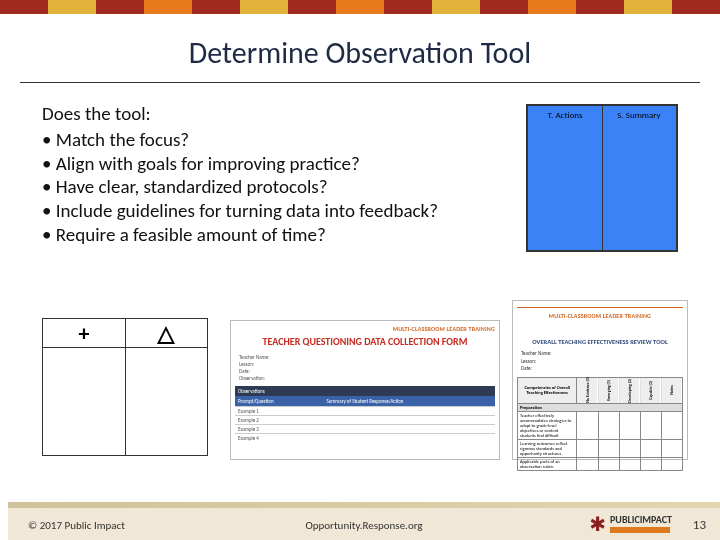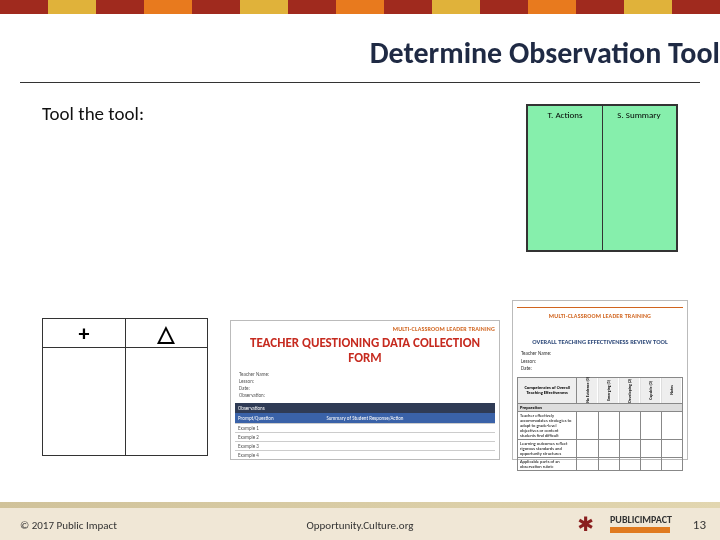--- a/index.html
+++ b/index.html
@@ -15,23 +15,23 @@
     height: 14px;
     width: 100%;
     position: absolute;
     top: 0; left: 0;
   }
   .topbar > div { flex: 1; }
   .title {
     position: absolute;
     top: 34px;
     width: 100%;
-    text-align: right;
+    text-align: center;
     font-size: 30px;
-    font-weight: 700;
+    font-weight: 400;
     color: #1f2a44;
   }
   .hr {
     position: absolute;
     top: 82px; left: 20px; right: 20px;
     border-top: 1px solid #333;
   }
   .content {
     position: absolute;
     top: 102px; left: 42px;
@@ -41,21 +41,21 @@
     line-height: 1.25;
   }
   .content ul { list-style: none; margin-top: 2px; }
   .content li::before { content: "• "; }
   .content li { padding-left: 18px; text-indent: -18px; margin-bottom: 0px; padding-right: 6px;}
   .tchart {
     position: absolute;
     top: 104px; right: 42px;
     width: 152px; height: 148px;
     border: 2px solid #333;
-    background: #86efac;
+    background: #3b82f6;
   }
   .tchart::before {
     content: "";
     position: absolute; left: 50%; top: 0; bottom: 0;
     border-left: 1.5px solid #333;
   }
   .tchart-head {
     display: flex; font-size: 9px; text-align: center;
   }
   .tchart-head > div { flex: 1; padding: 3px 0; }
@@ -76,21 +76,21 @@
     position: absolute;
     top: 320px; left: 230px;
     width: 270px; height: 140px;
     border: 1px solid #bbb;
     background: #fff;
     font-size: 5px;
     color: #555;
     padding: 4px;
   }
   .form1 .banner { text-align:right; color:#d1651f; font-weight:700; font-size:6px; letter-spacing:0.2px;}
-  .form1 .ftitle { text-align:center; color:#c62a1f; font-size:13px; font-weight:600; margin-top:2px;}
+  .form1 .ftitle { text-align:center; color:#c62a1f; font-size:10px; font-weight:600; margin-top:2px;}
   .form1 .meta { margin:6px 4px 4px; line-height:1.4; }
   .form1 .bluehdr { display:flex; background:#3a62a8; color:#fff; font-size:5px; }
   .form1 .bluehdr > div { padding:2px 3px; }
   .form1 .row { display:flex; border-top:1px solid #ccc; }
   .form1 .row > div { padding:1px 3px; }
   .form1 .darkhdr { background:#2f3b55; color:#fff; padding:2px 3px; font-size:5px; margin-top:2px;}
   
   .form2 {
     position: absolute;
     top: 300px; right: 32px;
@@ -103,37 +103,37 @@
   .form2 .hline2 { border-top:1px solid #d1651f; margin:2px 0 4px; }
   .form2 .banner { text-align:center; color:#d1651f; font-weight:700; font-size:6px; letter-spacing:0.2px;}
   .form2 .ftitle { text-align:center; color:#2f4a7a; font-weight:700; font-size:6.5px; margin:18px 0 4px;}
   .form2 .meta { line-height:1.5; color:#333; margin:2px 4px 4px;}
   .form2 table { border-collapse:collapse; width:100%; font-size:4.5px;}
   .form2 th { background:#eee; border:1px solid #888; padding:1px; font-weight:600;}
   .form2 td { border:1px solid #888; padding:1px 2px; }
   .form2 .rot { writing-mode: vertical-rl; transform: rotate(180deg); font-size:4px; padding:0;}
   .footer {
     position: absolute;
-    bottom: 0; left: 0; right: 0;
+    bottom: 0; left: 8px; right: 0;
     height: 42px;
     background: linear-gradient(#fff 0, #fff 10px, #f0e7d6 10px);
     display: flex;
     align-items: center;
     font-size: 11px;
     color: #333;
   }
   .footer .fbar {
     position: absolute; bottom:32px; left:0; right:0; height:6px;
     background: linear-gradient(90deg,#d0c29a,#e2d6b0);
   }
   .footer .left { position:absolute; left:20px; bottom:8px; }
   .footer .center { width:100%; text-align:center; position:absolute; bottom:8px; }
   .footer .logo { position:absolute; right:48px; bottom:4px; display:flex; align-items:center; gap:4px;}
   .footer .logo .mark { font-size:20px; color:#8a1f1f; }
-  .footer .logo .txt { font-size:10px; line-height:1;margin-left:12px; }
+  .footer .logo .txt { font-size:10px; line-height:1; }
   .footer .logo .orange { display:block; background:#e07a1f; height:6px; width:60px; margin-top:2px;}
   .footer .num { position:absolute; right:14px; bottom:8px; font-size:13px;margin-top:48px; }
 </style>
 </head>
 <body>
 
 <div class="topbar" id="topbar">
     <div style="background: rgb(160, 42, 30);"></div>
     <div style="background: rgb(224, 178, 58);"></div>
     <div style="background: rgb(160, 42, 30);"></div>
@@ -148,21 +148,28 @@
     <div style="background: rgb(232, 122, 30);"></div>
     <div style="background: rgb(160, 42, 30);"></div>
     <div style="background: rgb(224, 178, 58);"></div>
     <div style="background: rgb(160, 42, 30);"></div>
   </div>
 
 <div class="title">Determine Observation Tool</div>
 <div class="hr"></div>
 
 <div class="content">
-  <div>Tool the tool:</div>
+  <div>Does the tool:</div>
+  <ul id="bullets">
+      <li>Match the focus?</li>
+      <li>Align with goals for improving practice?</li>
+      <li>Have clear, standardized protocols?</li>
+      <li>Include guidelines for turning data into feedback?</li>
+      <li>Require a feasible amount of time?</li>
+    </ul>
 </div>
 
 <div class="tchart">
   <div class="tchart-head">
     <div>T. Actions</div>
     <div>S. Summary</div>
   </div>
 </div>
 
 <div class="plusdelta">
@@ -254,21 +261,21 @@
           <td></td>
           <td></td>
         </tr>
       </tbody>
     </table>
 </div>
 
 <div class="footer">
   <div class="fbar"></div>
   <div class="left">© 2017 Public Impact</div>
-  <div class="center">Opportunity.Culture.org</div>
+  <div class="center">Opportunity.Response.org</div>
   <div class="logo">
     <span class="mark">✱</span>
     <span class="txt">
       <b>PUBLIC</b><b>IMPACT</b>
       <span class="orange"></span>
     </span>
   </div>
   <div class="num">13</div>
 </div>
 

